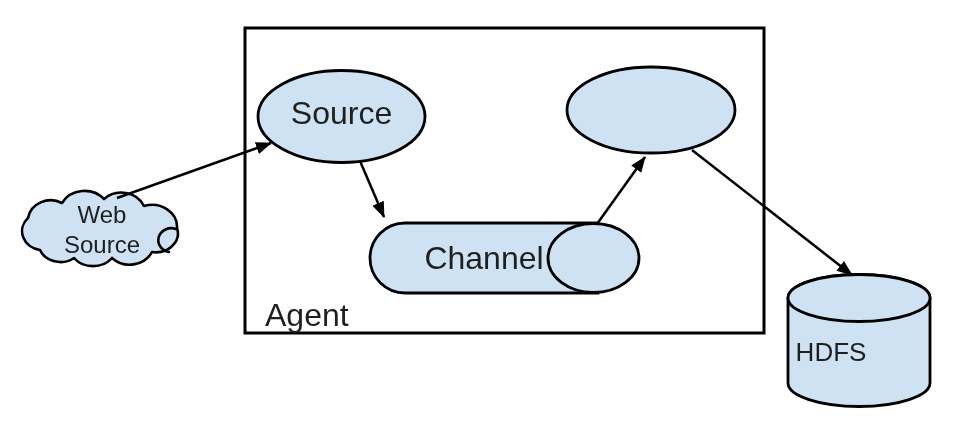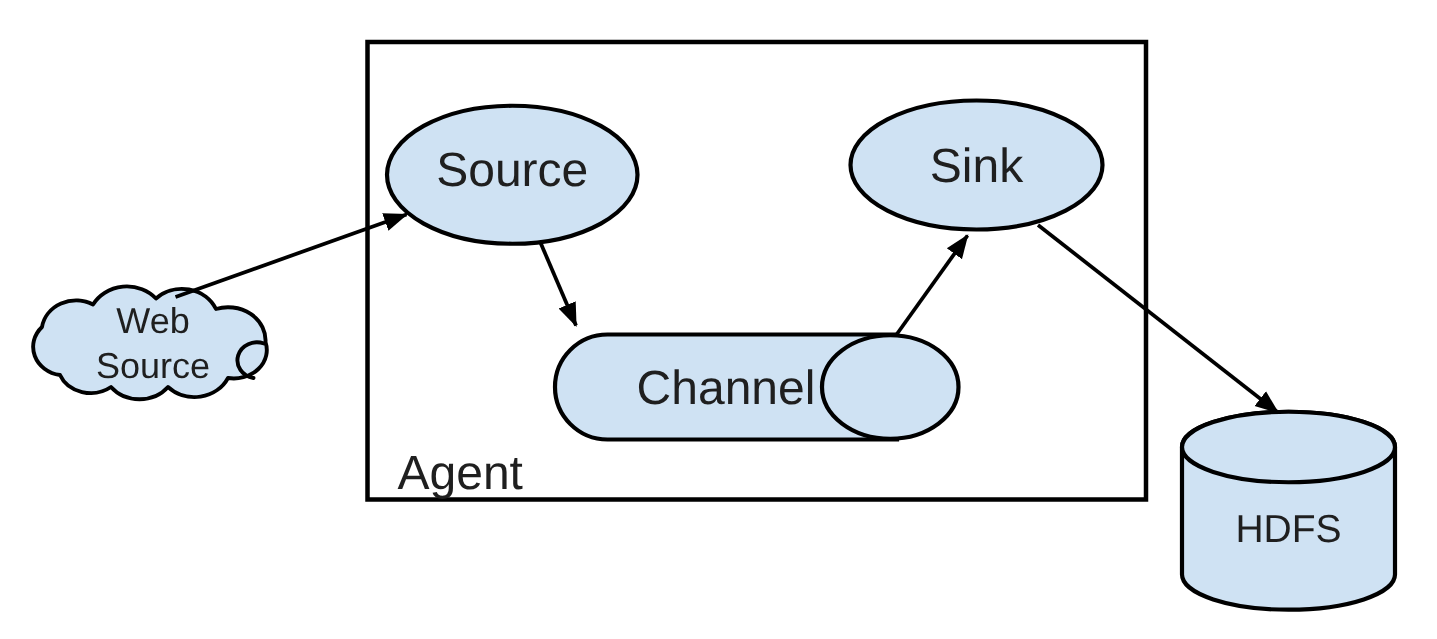--- a/index.html
+++ b/index.html
@@ -18,21 +18,21 @@
     color:#1f1f1f;
     font-size:32px;
     line-height:30px;
     white-space:pre-line;
     pointer-events:none;
   }
   .label-web-server{left:40px;top:199px;width:124px;height:62px;font-size:24px;}
   .label-source{left:258px;top:70px;width:167px;height:86px;}
   .label-sink{left:567px;top:67px;width:168px;height:86px;}
   .label-channel{left:370px;top:223px;width:228px;height:70px;}
-  .label-hdfs{left:788px;top:320px;width:142px;height:64px;font-size:26px;}
+  .label-hdfs{left:760px;top:320px;width:142px;height:64px;font-size:26px;}
   .label-agent{
     left:265px;top:297px;width:120px;height:36px;
     justify-content:flex-start;
     font-size:32px;line-height:34px;
   }
 </style>
 </head>
 <body>
 
 <div class="stage">
@@ -70,18 +70,17 @@
 
     <line x1="117" y1="198" x2="271" y2="143" stroke="#000000" stroke-width="2.5" marker-end="url(#arrowhead)"></line>
     <line x1="360" y1="161" x2="384" y2="217" stroke="#000000" stroke-width="2.5" marker-end="url(#arrowhead)"></line>
     <line x1="597" y1="224" x2="645" y2="157" stroke="#000000" stroke-width="2.5" marker-end="url(#arrowhead)"></line>
     <line x1="692" y1="150" x2="852" y2="275" stroke="#000000" stroke-width="2.5" marker-end="url(#arrowhead)"></line>
   </svg>
 
   <div class="label label-web-server">Web
 Source</div>
   <div class="label label-source">Source</div>
-  <div class="label label-sink">Sink</div>
   <div class="label label-channel">Channel</div>
   <div class="label label-agent">Agent</div>
   <div class="label label-hdfs">HDFS</div>
 
 </div>
 
 </body></html>

